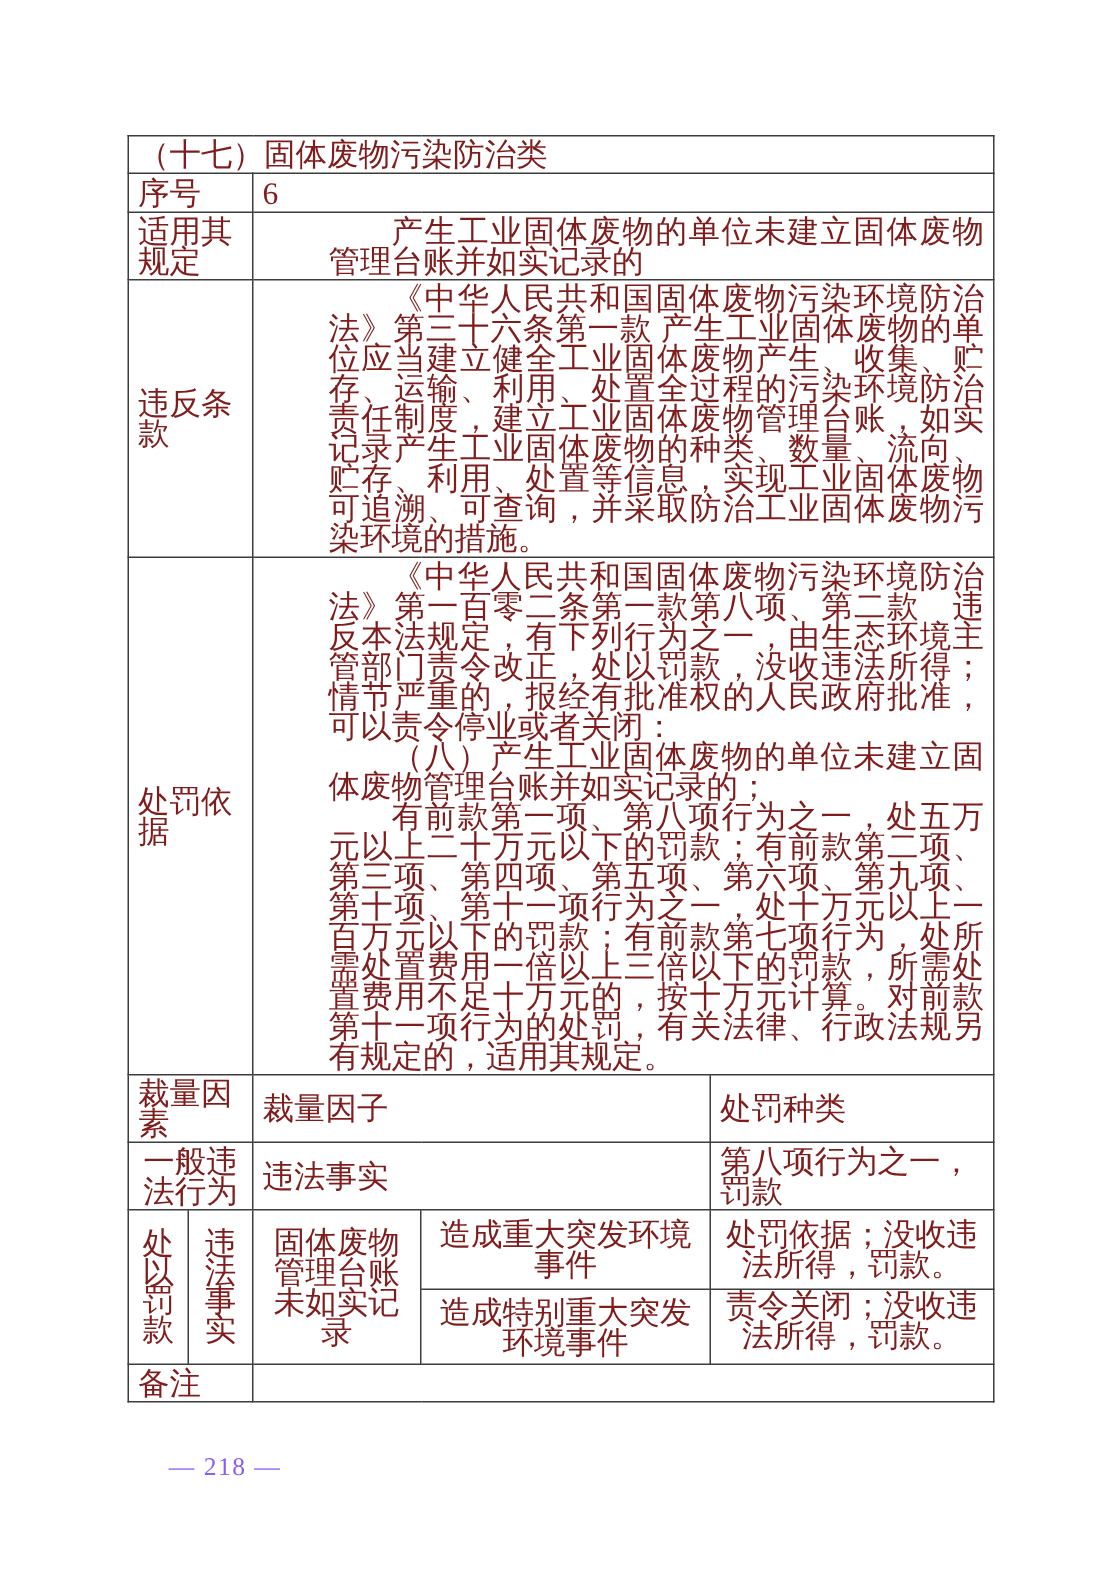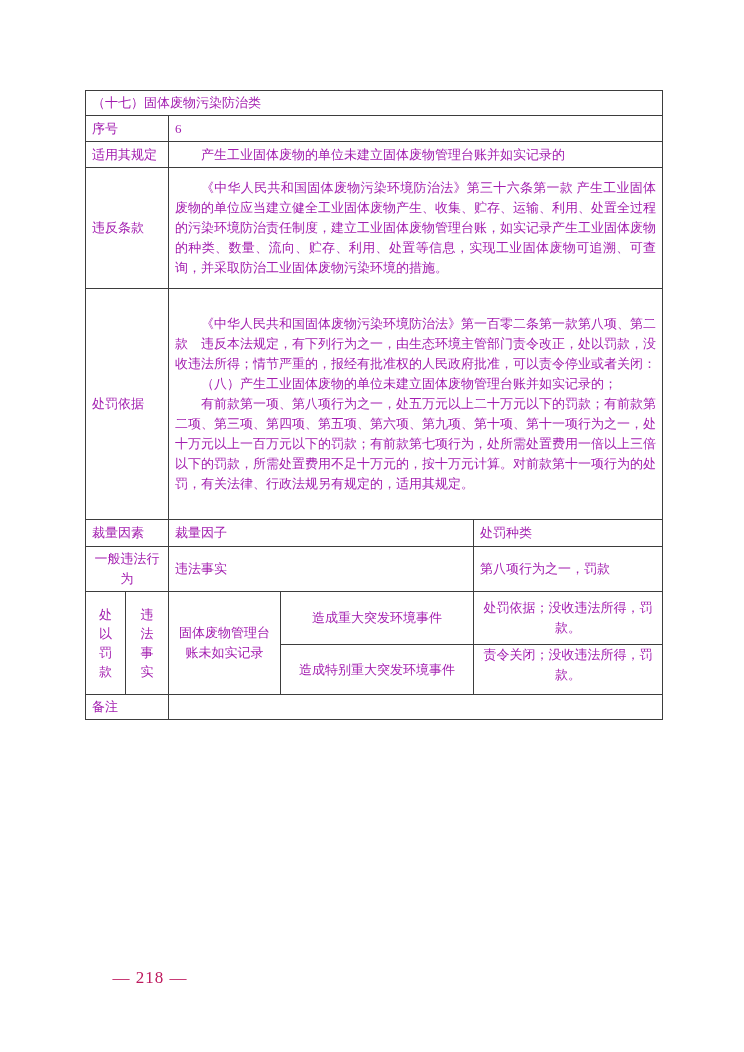--- a/index.html
+++ b/index.html
@@ -14,53 +14,54 @@
     width: 744px; height: 1052px;
     background: #ffffff;
     overflow: hidden;
   }
   table.reg-table {
     position: absolute;
     left: 85px; top: 90px;
     width: 577px;
     border-collapse: collapse;
     table-layout: fixed;
-    font-size: 13px;
-    color: #a21caf;
+    font-size: 21px;
+    color: #7f1d1d;
   }
   table.reg-table td {
     border: 1px solid #3d3d3d;
     padding: 2px 6px;
     vertical-align: middle;
     overflow: hidden;
   }
   td.label-cell { text-align: left; }
   td.body-cell { padding: 2px 8px; }
   .para {
     text-align: justify;
     text-indent: 2em;
     line-height: 20px;
+    margin-left: 44px;
   }
   .single-line { line-height: 20px; }
   .vert-text {
     width: 1em;
     margin: 0 auto;
     word-break: break-all;
     line-height: 19px;
     text-align: center;
   }
   .wrap-text { line-height: 20px; text-align: center; }
   .page-number {
     position: absolute;
     left: 85px; top: 968px;
     width: 130px;
     text-align: center;
     font-size: 17px;
     letter-spacing: 1px;
-    color: #be185d;
+    color: #8b5cf6;
   }
 </style>
 </head>
 <body>
 
 <div class="page">
 
   <table class="reg-table">
     <colgroup>
       <col style="width:40px">

